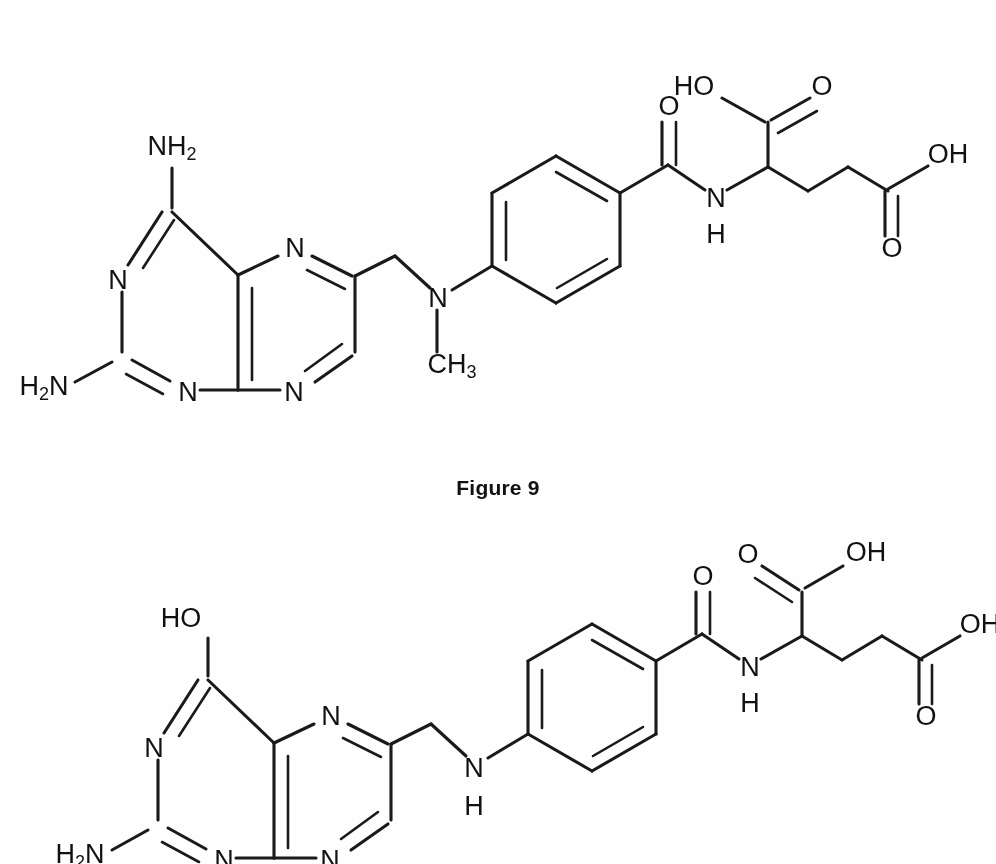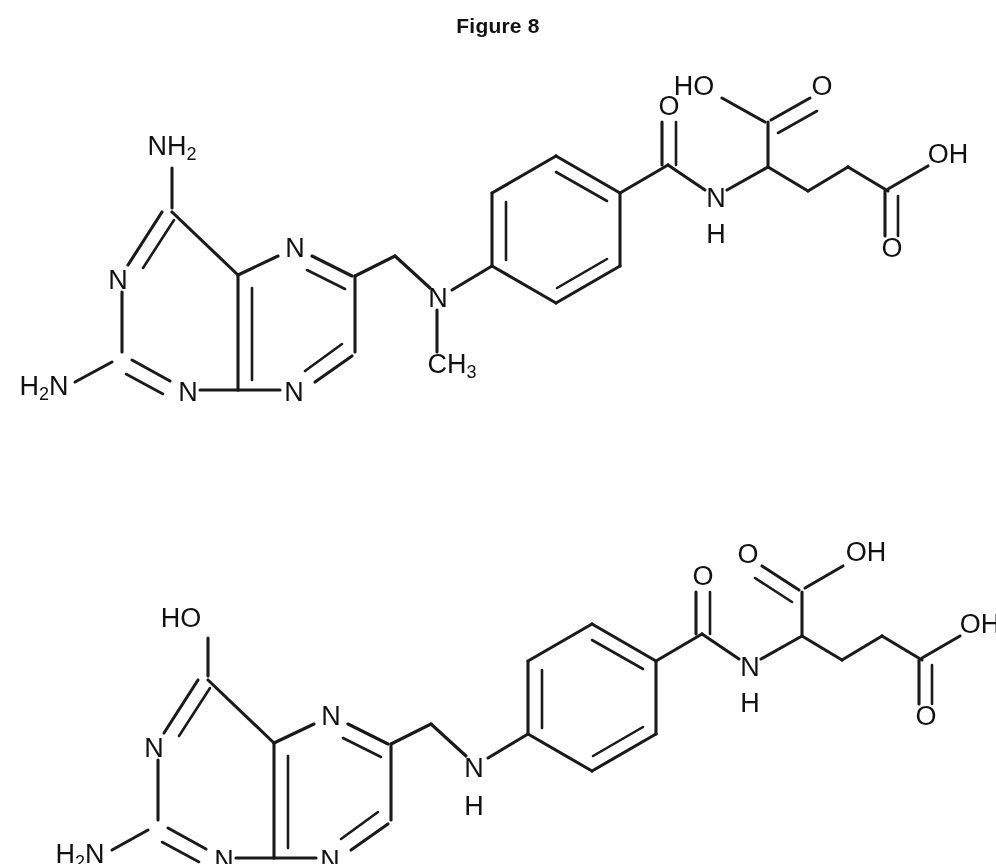--- a/index.html
+++ b/index.html
@@ -65,21 +65,20 @@
   }
   svg text.atom tspan.sub {
     font-size: 18px;
   }
 </style>
 </head>
 <body>
 
 <div class="page">
 
-  <div class="fig-title" id="title-fig8">Figure 8</div>
 
   <div class="struct" id="struct-fig8">
   <svg width="996" height="350" viewBox="0 0 996 350">
 
     <g>
 
       <path class="bond" d="M 162,152 L 128,205"></path>
       <path class="bond-inner" d="M 174,160 L 143,208"></path>
 
       <path class="bond" d="M 122,232 L 122,292"></path>
@@ -184,20 +183,21 @@
     <text class="atom" x="716" y="140">N</text>
     <text class="atom" x="716" y="176">H</text>
     <text class="atom" x="694" y="28">HO</text>
     <text class="atom" x="822" y="28">O</text>
     <text class="atom" x="948" y="96">OH</text>
     <text class="atom" x="892" y="190">O</text>
 
   </svg>
   </div>
 
+  <div class="fig-title" id="title-fig9">Figure 9</div>
 
   <div class="struct" id="struct-fig9">
   <svg width="996" height="336" viewBox="0 0 996 336">
 
     <g>
       <path class="bond" d="M 198,152 L 164,205"></path>
       <path class="bond-inner" d="M 210,160 L 179,208"></path>
       <path class="bond" d="M 158,232 L 158,292"></path>
       <path class="bond" d="M 148,302 L 112,322"></path>
       <path class="bond" d="M 168,300 L 206,321"></path>

